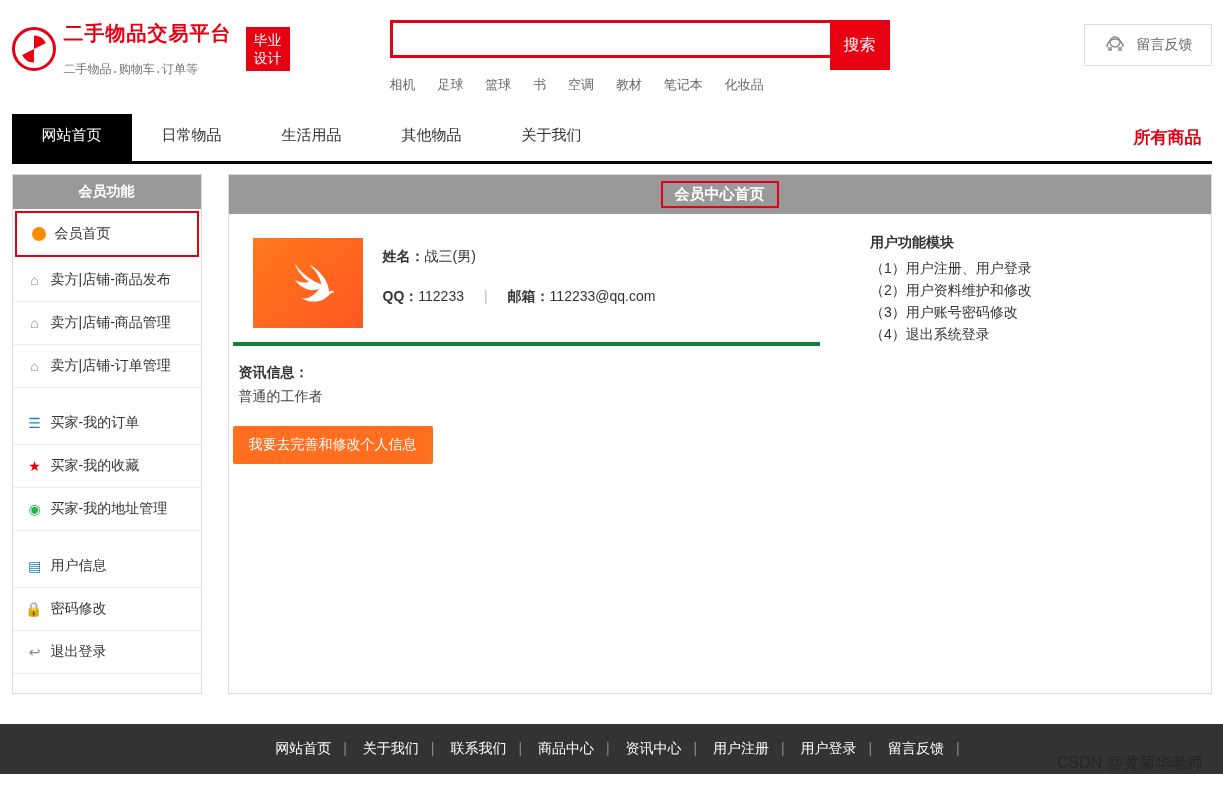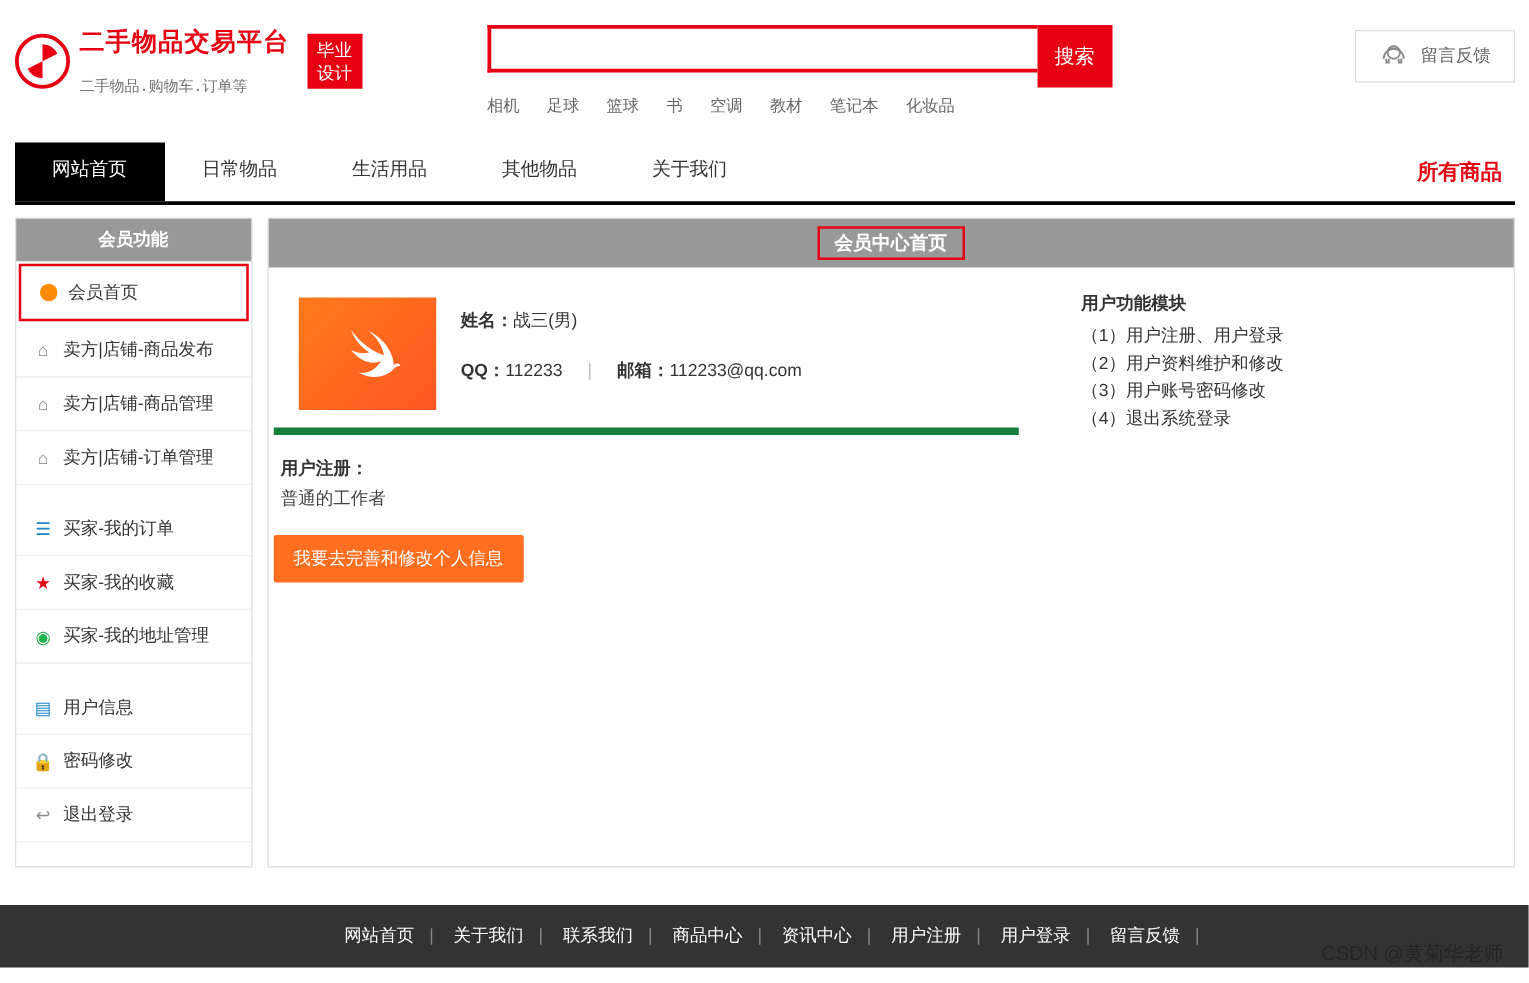--- a/index.html
+++ b/index.html
@@ -24,41 +24,41 @@
 
 .feedback { display: flex; align-items: center; gap: 10px; border: 1px solid #ddd; padding: 8px 18px; cursor: pointer; color: #666; margin-left: 60px; margin-top: 4px; }
 .feedback-icon { width: 24px; height: 24px; }
 
 .nav-wrap { background: #fff; border-bottom: 3px solid #000; margin-top: 10px; }
 .nav-bar { display: flex; align-items: stretch; }
 .nav-item { padding: 12px 30px; color: #333; text-decoration: none; cursor: pointer; font-size: 15px; }
 .nav-item.active { background: #000; color: #fff; }
 .nav-all { margin-left: auto; padding: 12px 10px; color: #e60012; font-weight: bold; font-size: 17px; }
 
-.main { display: flex; gap: 12px; margin-top: 10px; border-radius: 19px; }
+.main { display: flex; gap: 26px; margin-top: 10px; border-radius: 19px; }
 .sidebar { width: 190px; border: 1px solid #ddd; background:#fff; }
 .sidebar-header { background: #999; color: #fff; text-align: center; padding: 8px 0; font-size: 14px; font-weight:bold; }
 .sidebar-item { padding: 12px 14px; border-bottom: 1px solid #eee; display: flex; align-items: center; gap: 8px; cursor: pointer; color: #333; text-decoration:none; }
 .sidebar-item.highlight { border: 2px solid #e60012; margin: 2px; }
 .sb-icon { width: 16px; height: 16px; display: inline-flex; align-items: center; justify-content: center; font-size: 14px; }
 .orange-dot { background: #ff8c00; border-radius: 50%; width: 14px; height: 14px; display:inline-block; }
 .house { color: #888; }
 .star { color: #e60012; }
 .loc { color: #21b24c; }
 .doc { color: #1a85c8; }
 .lock { color: #d68c0f; }
 .arrow { color: #888; }
 .sidebar-divider { height: 14px; }
 
 .content { flex: 1; border: 1px solid #ddd; min-height: 520px; }
 .content-header { background: #999; color: #fff; text-align: center; padding: 6px 0; font-size: 15px; font-weight:bold; position: relative; }
 .content-header-inner { display:inline-block; padding: 2px 12px; border: 2px solid #e60012; }
 .content-body { display: flex; gap: 20px; margin-top: 10px; padding: 0 4px; }
 .profile-area { flex: 1.8; }
-.profile-top { display: flex; gap: 20px; border-bottom: 6px solid #15803d; padding: 14px 20px; }
+.profile-top { display: flex; gap: 20px; border-bottom: 4px solid #15803d; padding: 14px 20px; }
 .avatar { width: 110px; height: 90px; background: linear-gradient(135deg,#ff7a1a,#ff5722); display:flex; align-items:center; justify-content:center; }
 .avatar svg { width: 60px; height: 60px; fill:#fff; }
 .profile-info { flex: 1; padding-top: 10px; }
 .info-row { margin-bottom: 22px; font-size: 14px; }
 .info-sep { margin: 0 20px; color:#bbb; }
 .intro { padding: 18px 6px 0; }
 .intro-title { font-weight: bold; margin-bottom: 6px; }
 .intro-text { color:#444; }
 .edit-btn { display:inline-block; margin-top: 20px; background: #ff6f1f; color:#fff; border:none; padding: 10px 16px; cursor:pointer; border-radius:2px; font-size:14px; }
 .module-area { flex: 1; padding: 10px 10px 0 30px; }
@@ -190,21 +190,21 @@
               <svg viewBox="0 0 100 100">
                   <path d="M85 70 C75 82 55 85 38 75 C50 78 62 70 68 60 C55 65 40 60 28 45 C38 50 48 50 52 48 C42 42 32 30 28 18 C40 35 58 48 72 52 C70 40 62 28 52 20 C70 28 85 48 85 65 C88 62 92 62 94 66 C91 66 88 67 85 70 Z" fill="#fff"></path>
                 </svg>
             </div>
             <div class="profile-info">
               <div class="info-row"><b>姓名：</b><span>战三(男)</span></div>
               <div class="info-row"><b>QQ：</b><span>112233</span><span class="info-sep">|</span><b>邮箱：</b><span>112233@qq.com</span></div>
             </div>
           </div>
           <div class="intro">
-            <div class="intro-title">用户注册：</div>
+            <div class="intro-title">资讯信息：</div>
             <div class="intro-text">普通的工作者</div>
           </div>
           <button class="edit-btn">我要去完善和修改个人信息</button>
         </div>
         <div class="module-area">
           <div class="module-title">用户功能模块</div>
           <ul class="module-list">
             <li>（1）用户注册、用户登录</li>
             <li>（2）用户资料维护和修改</li>
             <li>（3）用户账号密码修改</li>

